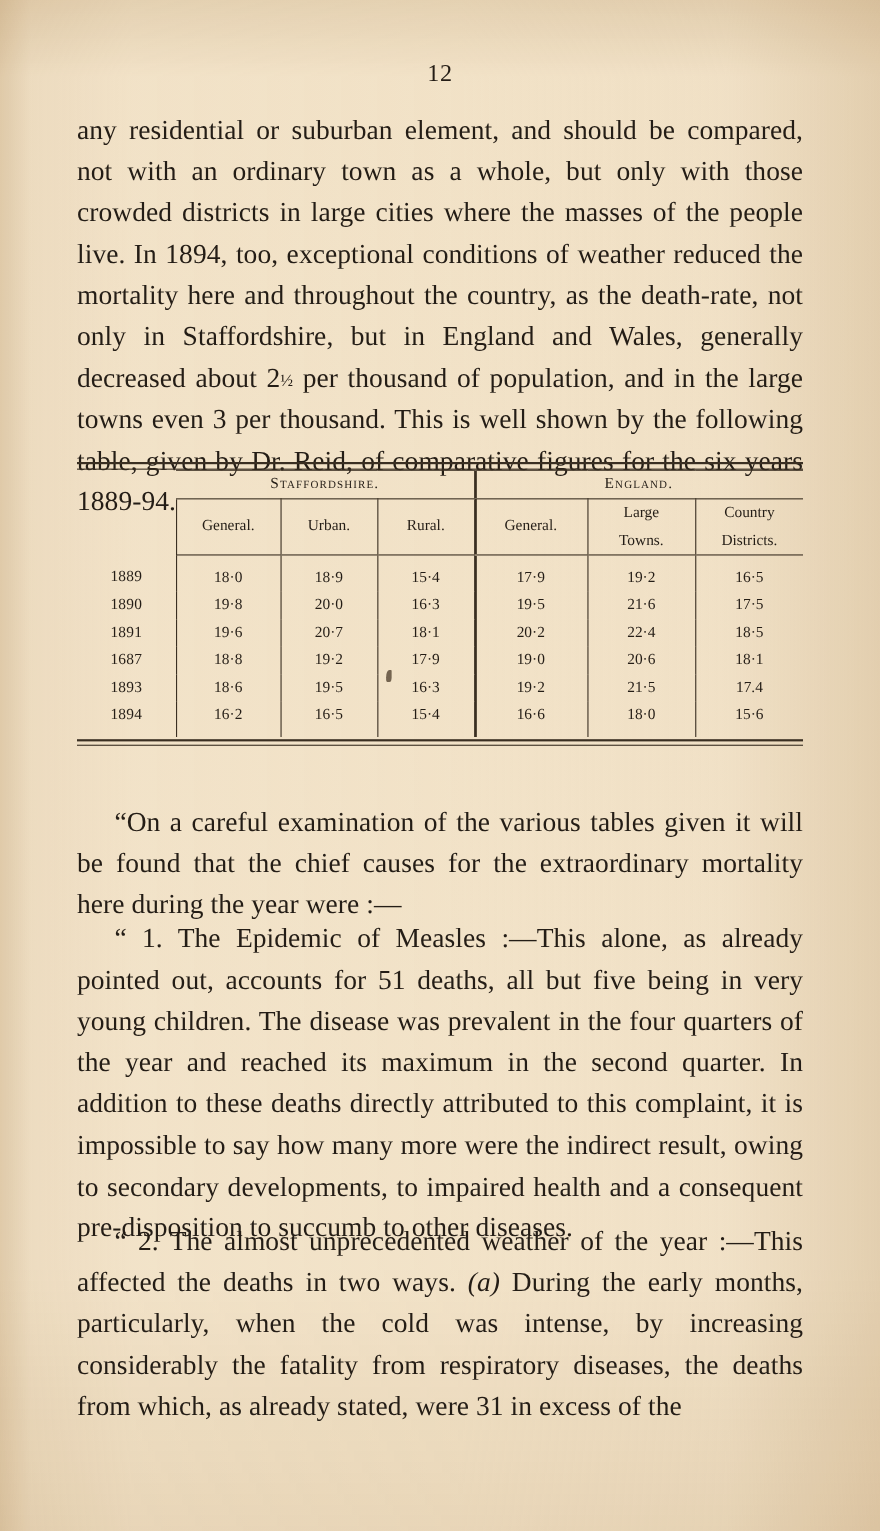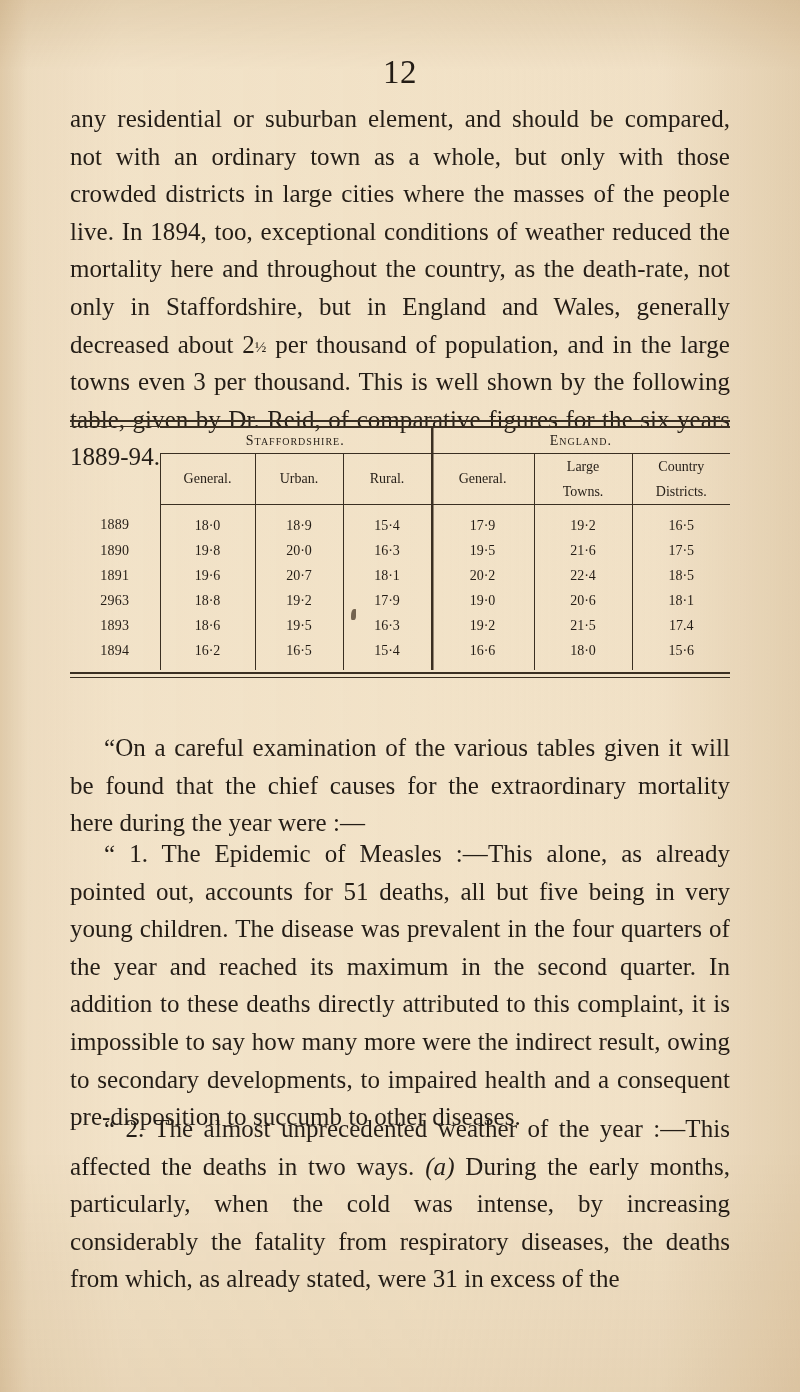--- a/index.html
+++ b/index.html
@@ -40,21 +40,21 @@
     inset: 0;
     z-index: 2;
   }
 
   .folio {
     position: absolute;
     top: 54px;
     left: 0;
     width: 800px;
     text-align: center;
-    font-size: 33px;
+    font-size: 22px;
     letter-spacing: 0.5px;
   }
 
   .textblock {
     position: absolute;
     left: 70px;
     width: 660px;
   }
 
   p.body {
@@ -205,21 +205,21 @@
         <tr>
           <td class="yr">1891</td>
           <td class="num vl">19·6</td>
           <td class="num vl">20·7</td>
           <td class="num vl">18·1</td>
           <td class="num vdbl">20·2</td>
           <td class="num vl">22·4</td>
           <td class="num vl">18·5</td>
         </tr>
         <tr>
-          <td class="yr">2963</td>
+          <td class="yr">1687</td>
           <td class="num vl">18·8</td>
           <td class="num vl">19·2</td>
           <td class="num vl">17·9</td>
           <td class="num vdbl">19·0</td>
           <td class="num vl">20·6</td>
           <td class="num vl">18·1</td>
         </tr>
         <tr>
           <td class="yr">1893</td>
           <td class="num vl">18·6</td>

